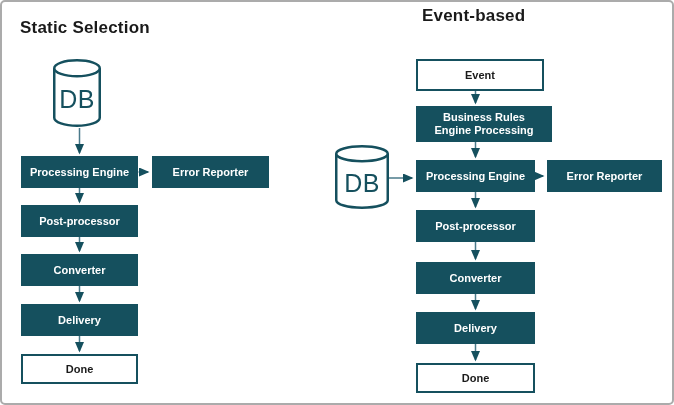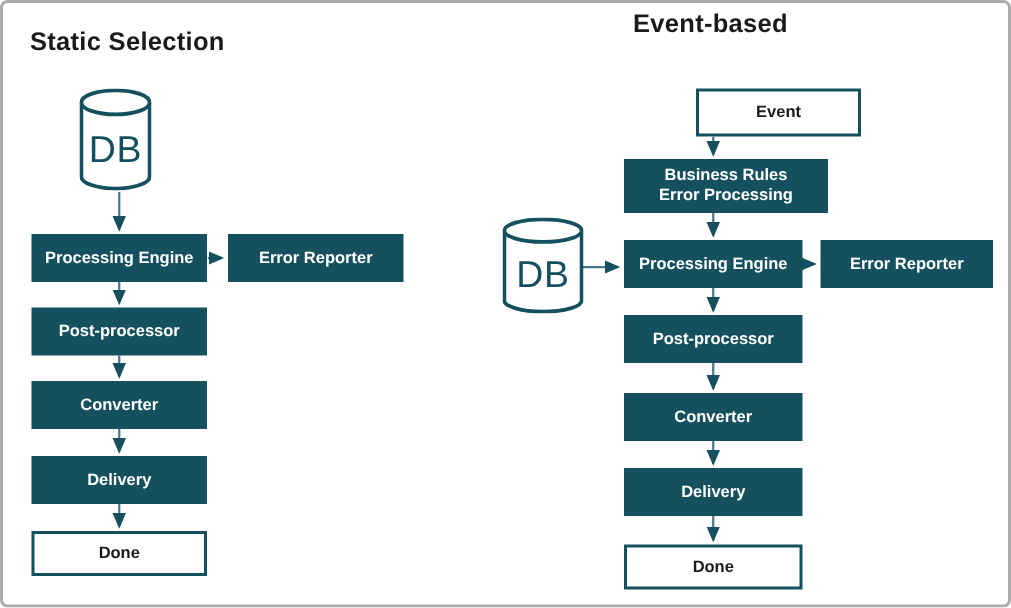--- a/index.html
+++ b/index.html
@@ -92,26 +92,26 @@
   <div class="node" style="left:19px; top:252px; width:117px; height:32px;">
     <span>Converter</span>
   </div>
   <div class="node" style="left:19px; top:302px; width:117px; height:32px;">
     <span>Delivery</span>
   </div>
   <div class="node outline" style="left:19px; top:352px; width:117px; height:30px;">
     <span>Done</span>
   </div>
 
-  <div class="node outline" style="left:414px; top:57px; width:110px; height:32px;margin-left:48px;">
+  <div class="node outline" style="left:414px; top:57px; width:128px; height:32px;">
     <span>Event</span>
   </div>
   <div class="node" style="left:414px; top:104px; width:136px; height:36px;">
     <span>Business Rules</span>
-    <span>Error Processing</span>
+    <span>Engine Processing</span>
   </div>
   <div class="node" style="left:414px; top:158px; width:119px; height:32px;">
     <span>Processing Engine</span>
   </div>
   <div class="node" style="left:545px; top:158px; width:115px; height:32px;">
     <span>Error Reporter</span>
   </div>
   <div class="node" style="left:414px; top:208px; width:119px; height:32px;">
     <span>Post-processor</span>
   </div>

